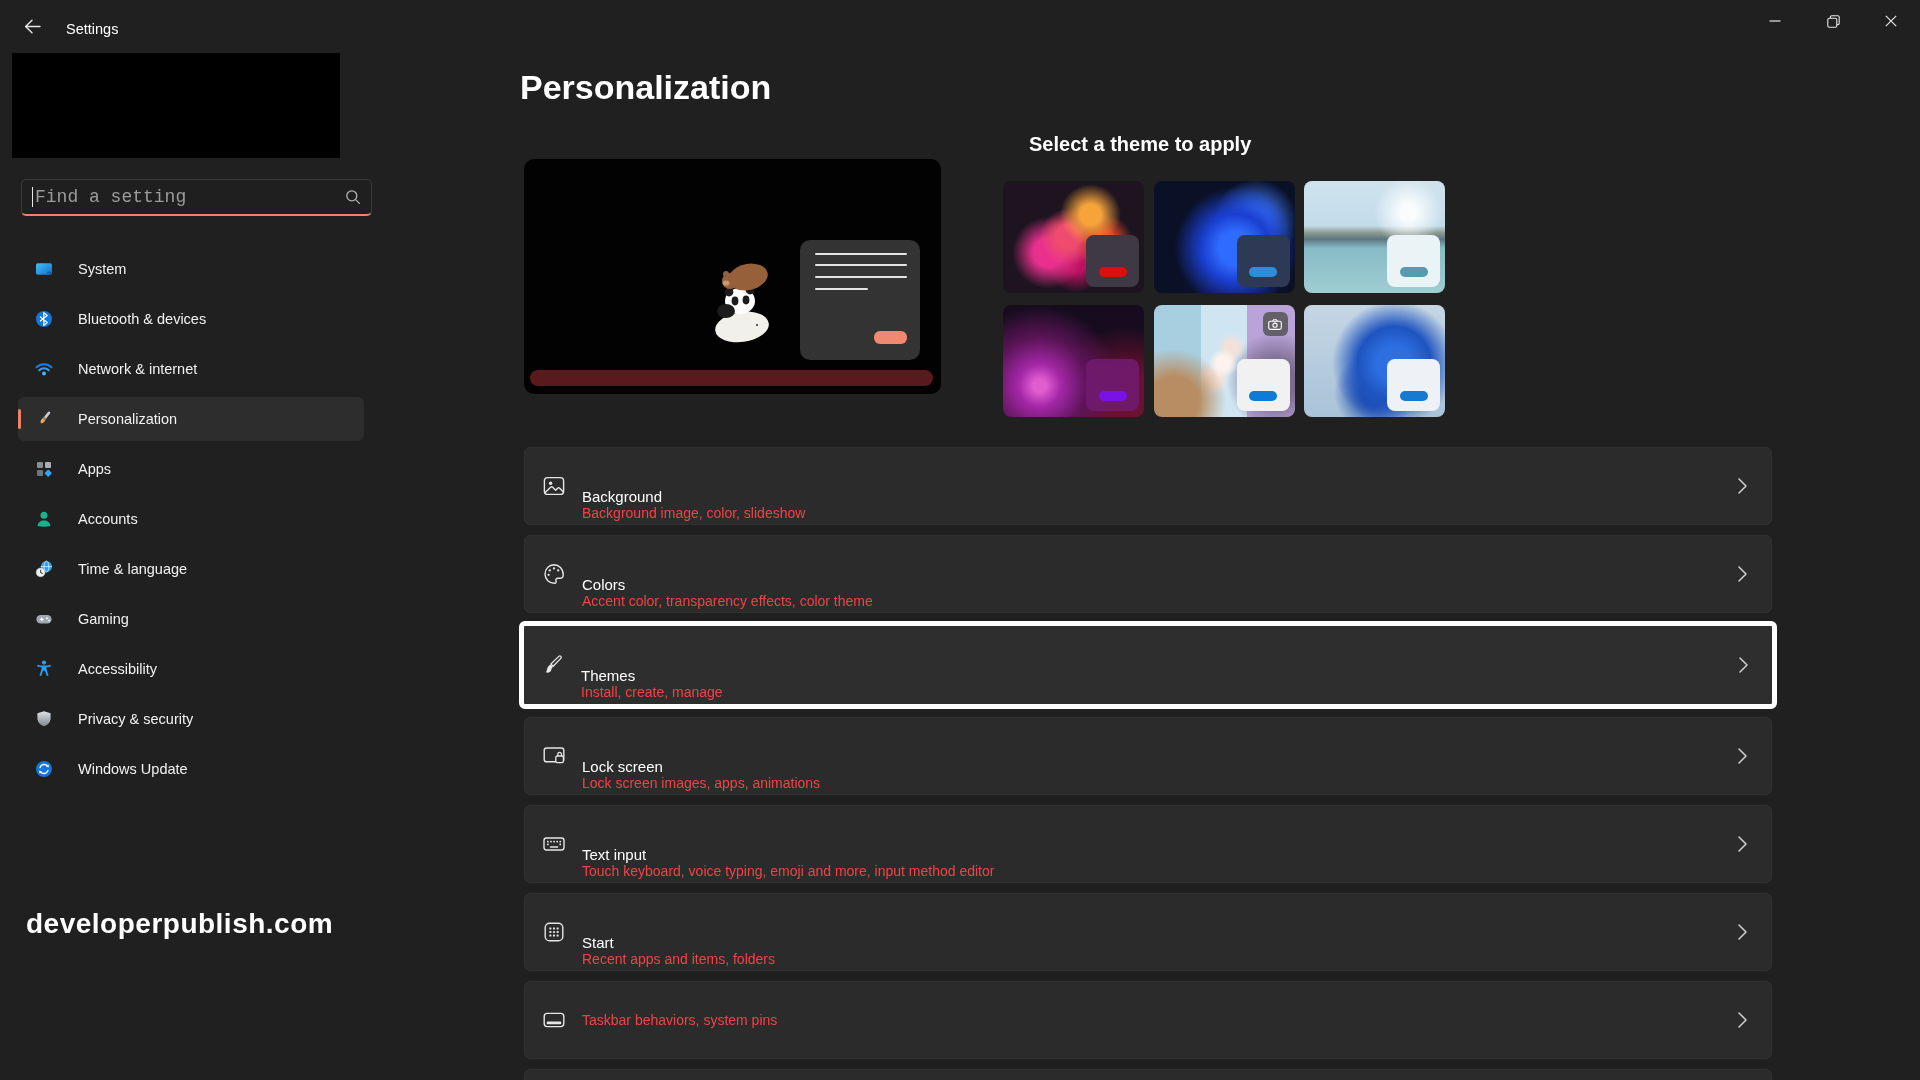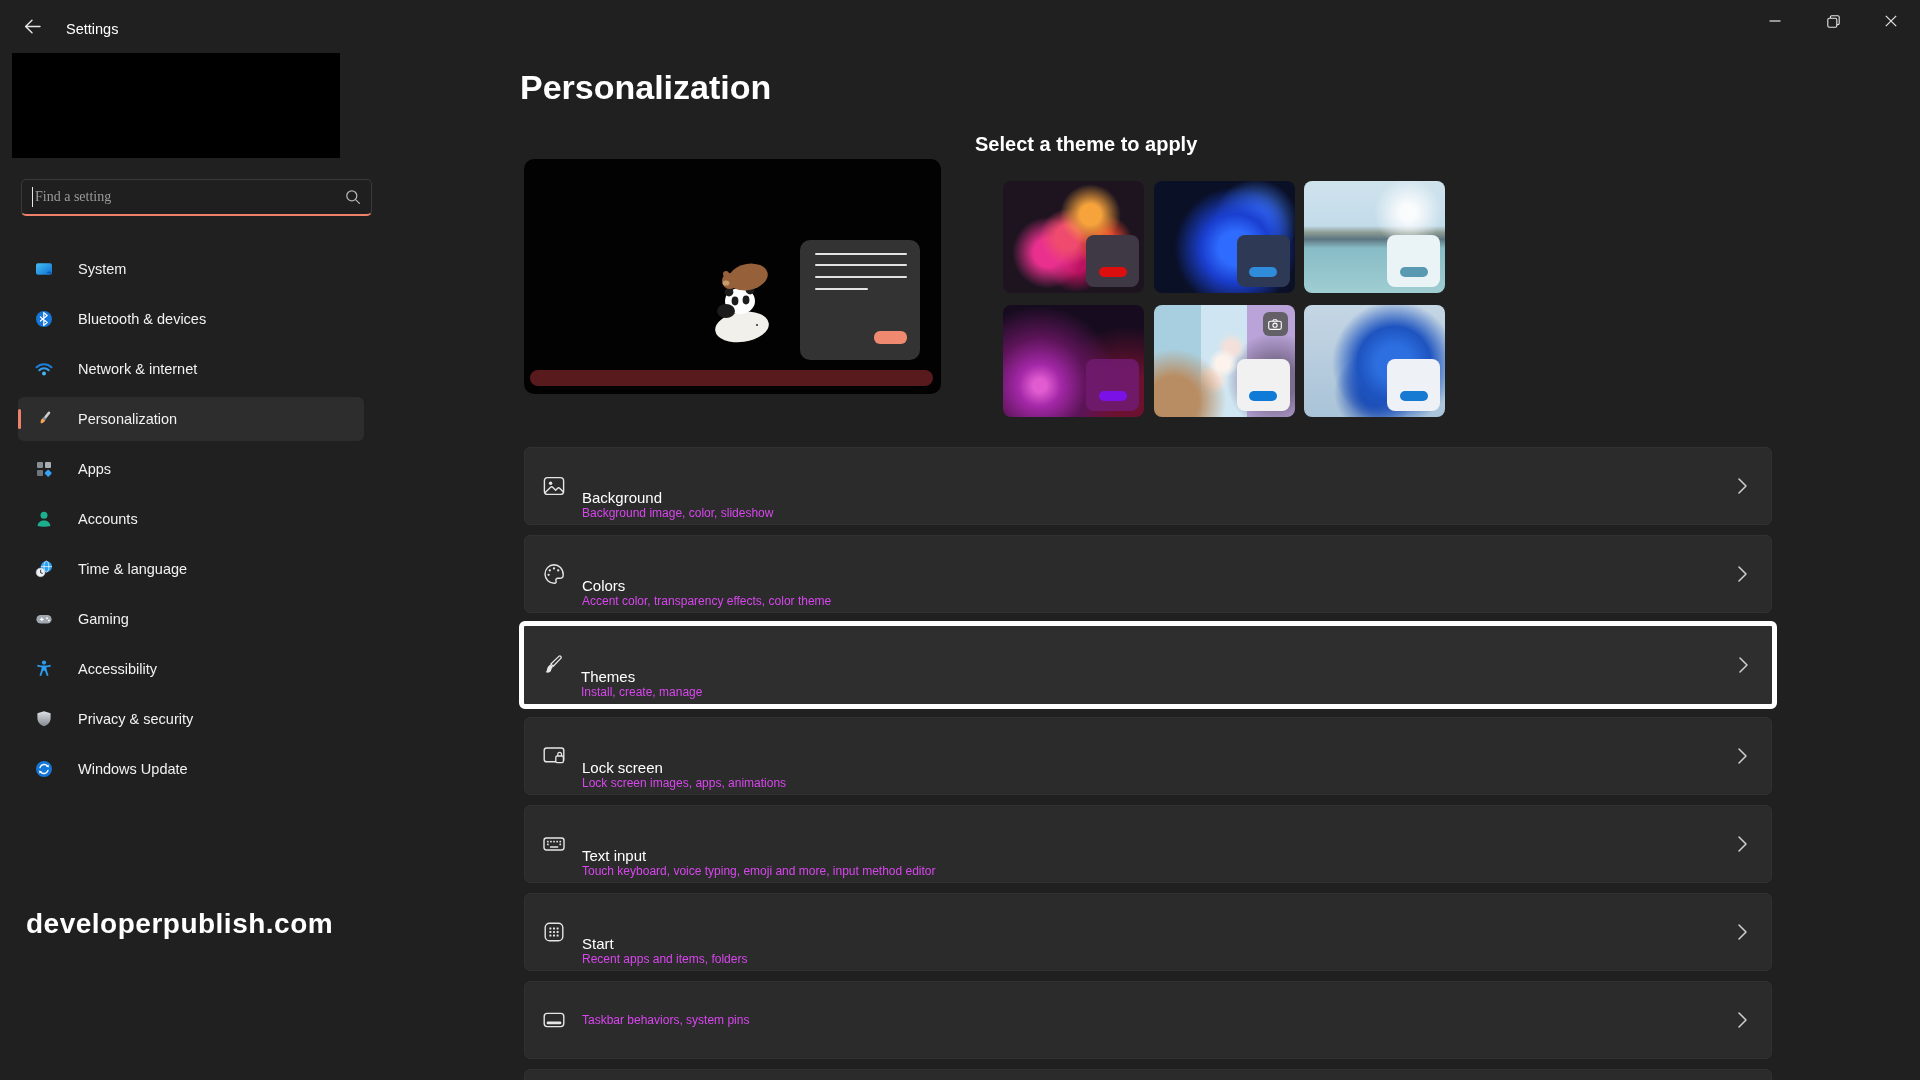--- a/index.html
+++ b/index.html
@@ -18,21 +18,21 @@
   .win-controls { position:absolute; right:0; top:0; display:flex; }
   .win-btn { width:58px; height:42px; display:flex; align-items:center; justify-content:center; }
 
   
   .user-card { position:absolute; left:12px; top:53px; width:328px; height:105px; background:#000; }
   .searchbox { position:absolute; left:21px; top:179px; width:351px; height:37px;
                background:#1f1f1f; border:1px solid #3a3a3a; border-bottom:2px solid #ED8169;
                border-radius:5px; display:flex; align-items:center; padding:0 10px; }
   .caret { width:1px; height:20px; background:#e8e8e8; margin-right:2px; }
   .searchbox input { flex:1; background:transparent; border:none; outline:none; color:#d946ef;
-               font-size:14px; font-family:Liberation Serif, serif; }
+               font-size:18px; font-family:Liberation Mono, monospace; }
   .searchbox input::placeholder { color:#9b9b9b; }
   .nav { position:absolute; left:18px; top:247px; width:346px; }
   .nav-item { position:relative; height:44px; margin-bottom:6px; border-radius:6px;
               display:flex; align-items:center; padding-left:16px; cursor:pointer; }
   .nav-item.selected { background:#2d2d2d; }
   .accent-pill { position:absolute; left:0; top:12px; width:3px; height:20px; border-radius:2px; background:#ED8169; }
   .nav-icon { width:20px; height:20px; flex:0 0 20px; display:flex; }
   .nav-label { margin-left:24px; font-size:14.5px; color:#f2f2f2; white-space:nowrap; }
   .watermark { position:absolute; left:26px; top:908px; font-size:28px; font-weight:bold;
                letter-spacing:.5px; color:#fff; }
@@ -42,21 +42,21 @@
   .preview-card { position:absolute; left:524px; top:159px; width:417px; height:235px;
                   background:#020202; border-radius:10px; }
   .bears { position:absolute; left:172px; top:90px; }
   .mini-window { position:absolute; left:276px; top:81px; width:120px; height:120px;
                  background:#333333; border-radius:10px; }
   .mw-line { position:absolute; left:15px; height:2px; background:#e3e3e3; border-radius:1px; }
   .mw-btn { position:absolute; right:13px; bottom:16px; width:33px; height:13px; border-radius:6px; background:#EF8A70; }
   .preview-taskbar { position:absolute; left:6px; top:211px; width:403px; height:16px;
                      border-radius:8px; background:#591A1D; }
 
-  .theme-heading { position:absolute; left:975px; top:133px; font-size:20px; font-weight:bold; }
+  .theme-heading { position:absolute; left:1029px; top:133px; font-size:20px; font-weight:bold; }
   .theme-grid { position:absolute; left:1003px; top:181px; width:442px;
                 display:grid; grid-template-columns:repeat(3,141px); grid-auto-rows:112px;
                 column-gap:9.5px; row-gap:12px; }
   .tile { position:relative; border-radius:8px; overflow:hidden; cursor:pointer; }
   .mini { position:absolute; right:5px; bottom:6px; width:53px; height:52px; border-radius:8px; }
   .pill { position:absolute; left:50%; transform:translateX(-50%); bottom:10px; width:28px; height:10px; border-radius:5px; }
   .t1 { background:
         radial-gradient(circle at 62% 30%, #f6a33c 0 9%, transparent 26%),
         radial-gradient(circle at 72% 55%, #e2452c 0 9%, transparent 24%),
         radial-gradient(circle at 46% 50%, #ef4b6e 0 13%, transparent 30%),
@@ -96,21 +96,21 @@
 
   .rows { position:absolute; left:524px; top:447px; width:1248px; }
   .row { position:relative; height:78px; margin-bottom:10px; background:#2b2b2b;
          border:1px solid #313131; border-radius:6px; display:flex; align-items:center;
          padding:0 24px 0 16px; cursor:pointer; }
   .row.highlighted { border:5px solid #ffffff; margin-left:-5px; margin-right:-5px;
                      margin-top:-2px; margin-bottom:8px; height:88px; background:#2e2e2e;align-items:center; }
   .row-icon { width:26px; height:26px; flex:0 0 26px; }
   .row-text { margin-left:15px; flex:1; }
   .row-title { font-size:15px; color:#ffffff;margin-top:36px; }
-  .row-sub { font-size:12px; color:#d946ef; }
+  .row-sub { font-size:14px; color:#ef4444; }
   .chev { flex:0 0 auto; }
   .row.partial { height:78px; margin-bottom:0; }
 </style>
 </head>
 <body>
 
 <div class="titlebar">
   <div class="back-btn">
     <svg width="17" height="15" viewBox="0 0 17 15">
       <path d="M8 1.2 L1.6 7.5 L8 13.8 M1.8 7.5 H16" stroke="#e6e6e6" stroke-width="1.4" fill="none" stroke-linecap="round" stroke-linejoin="round"></path>

